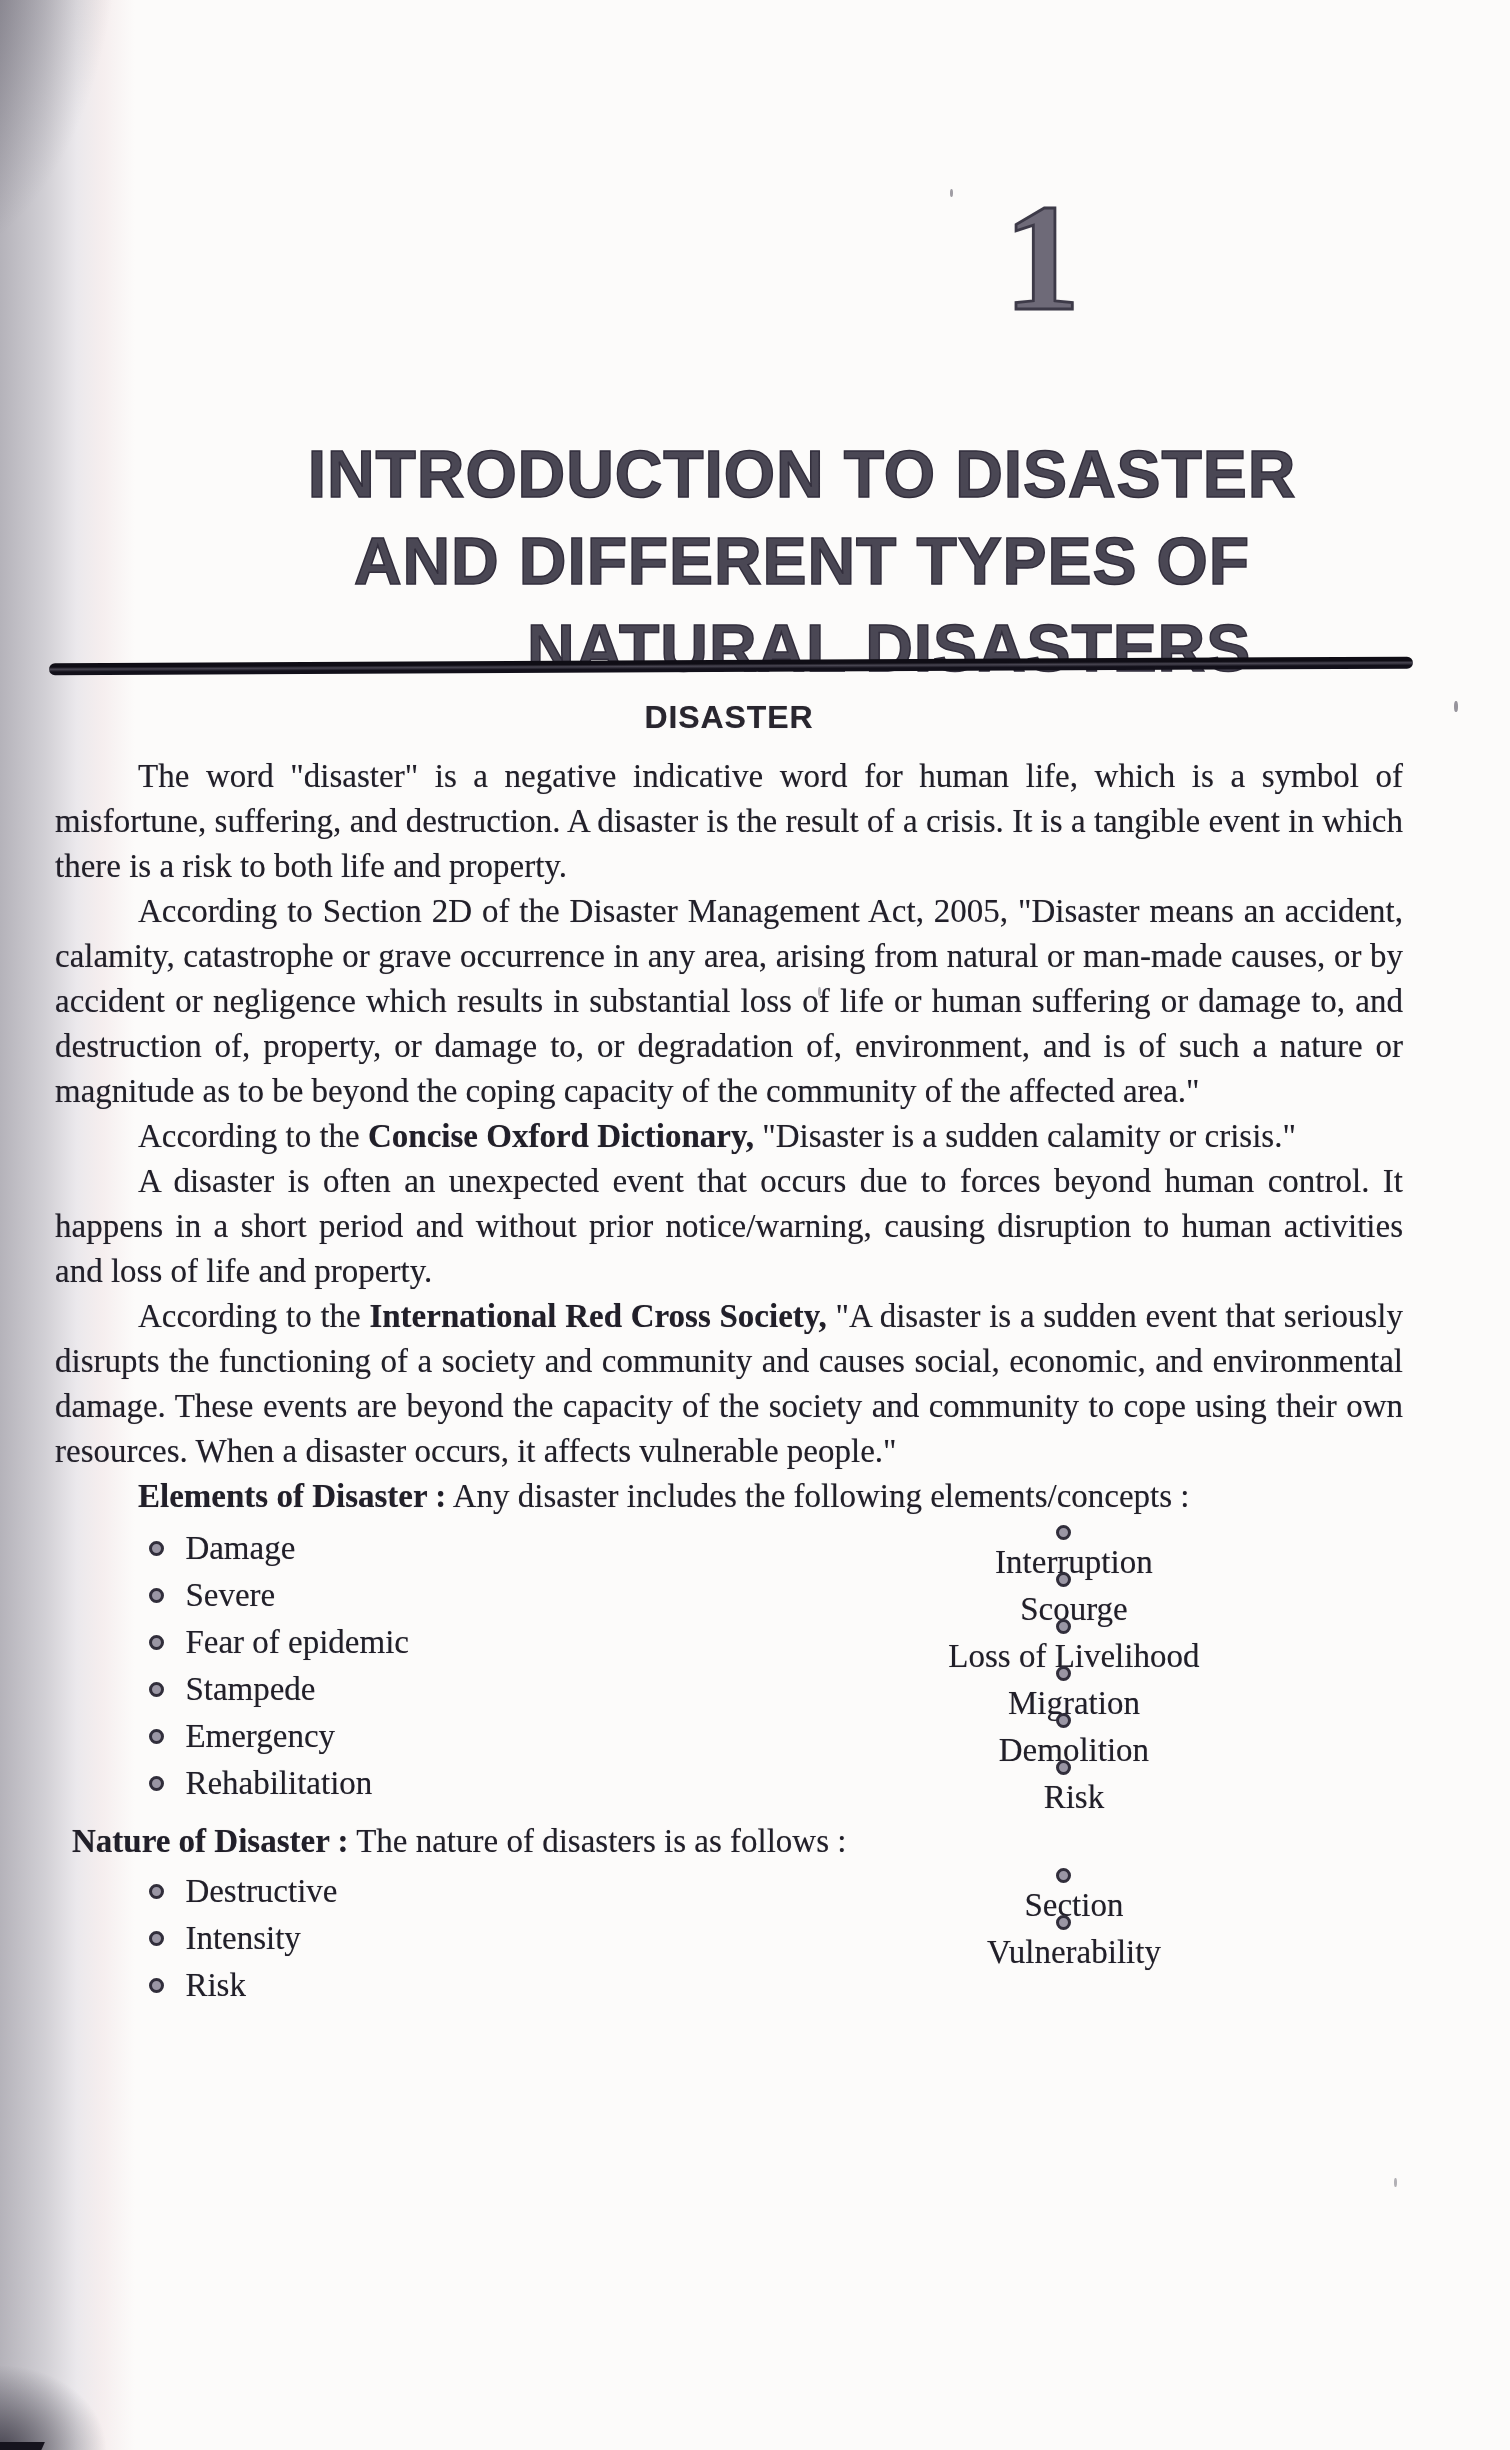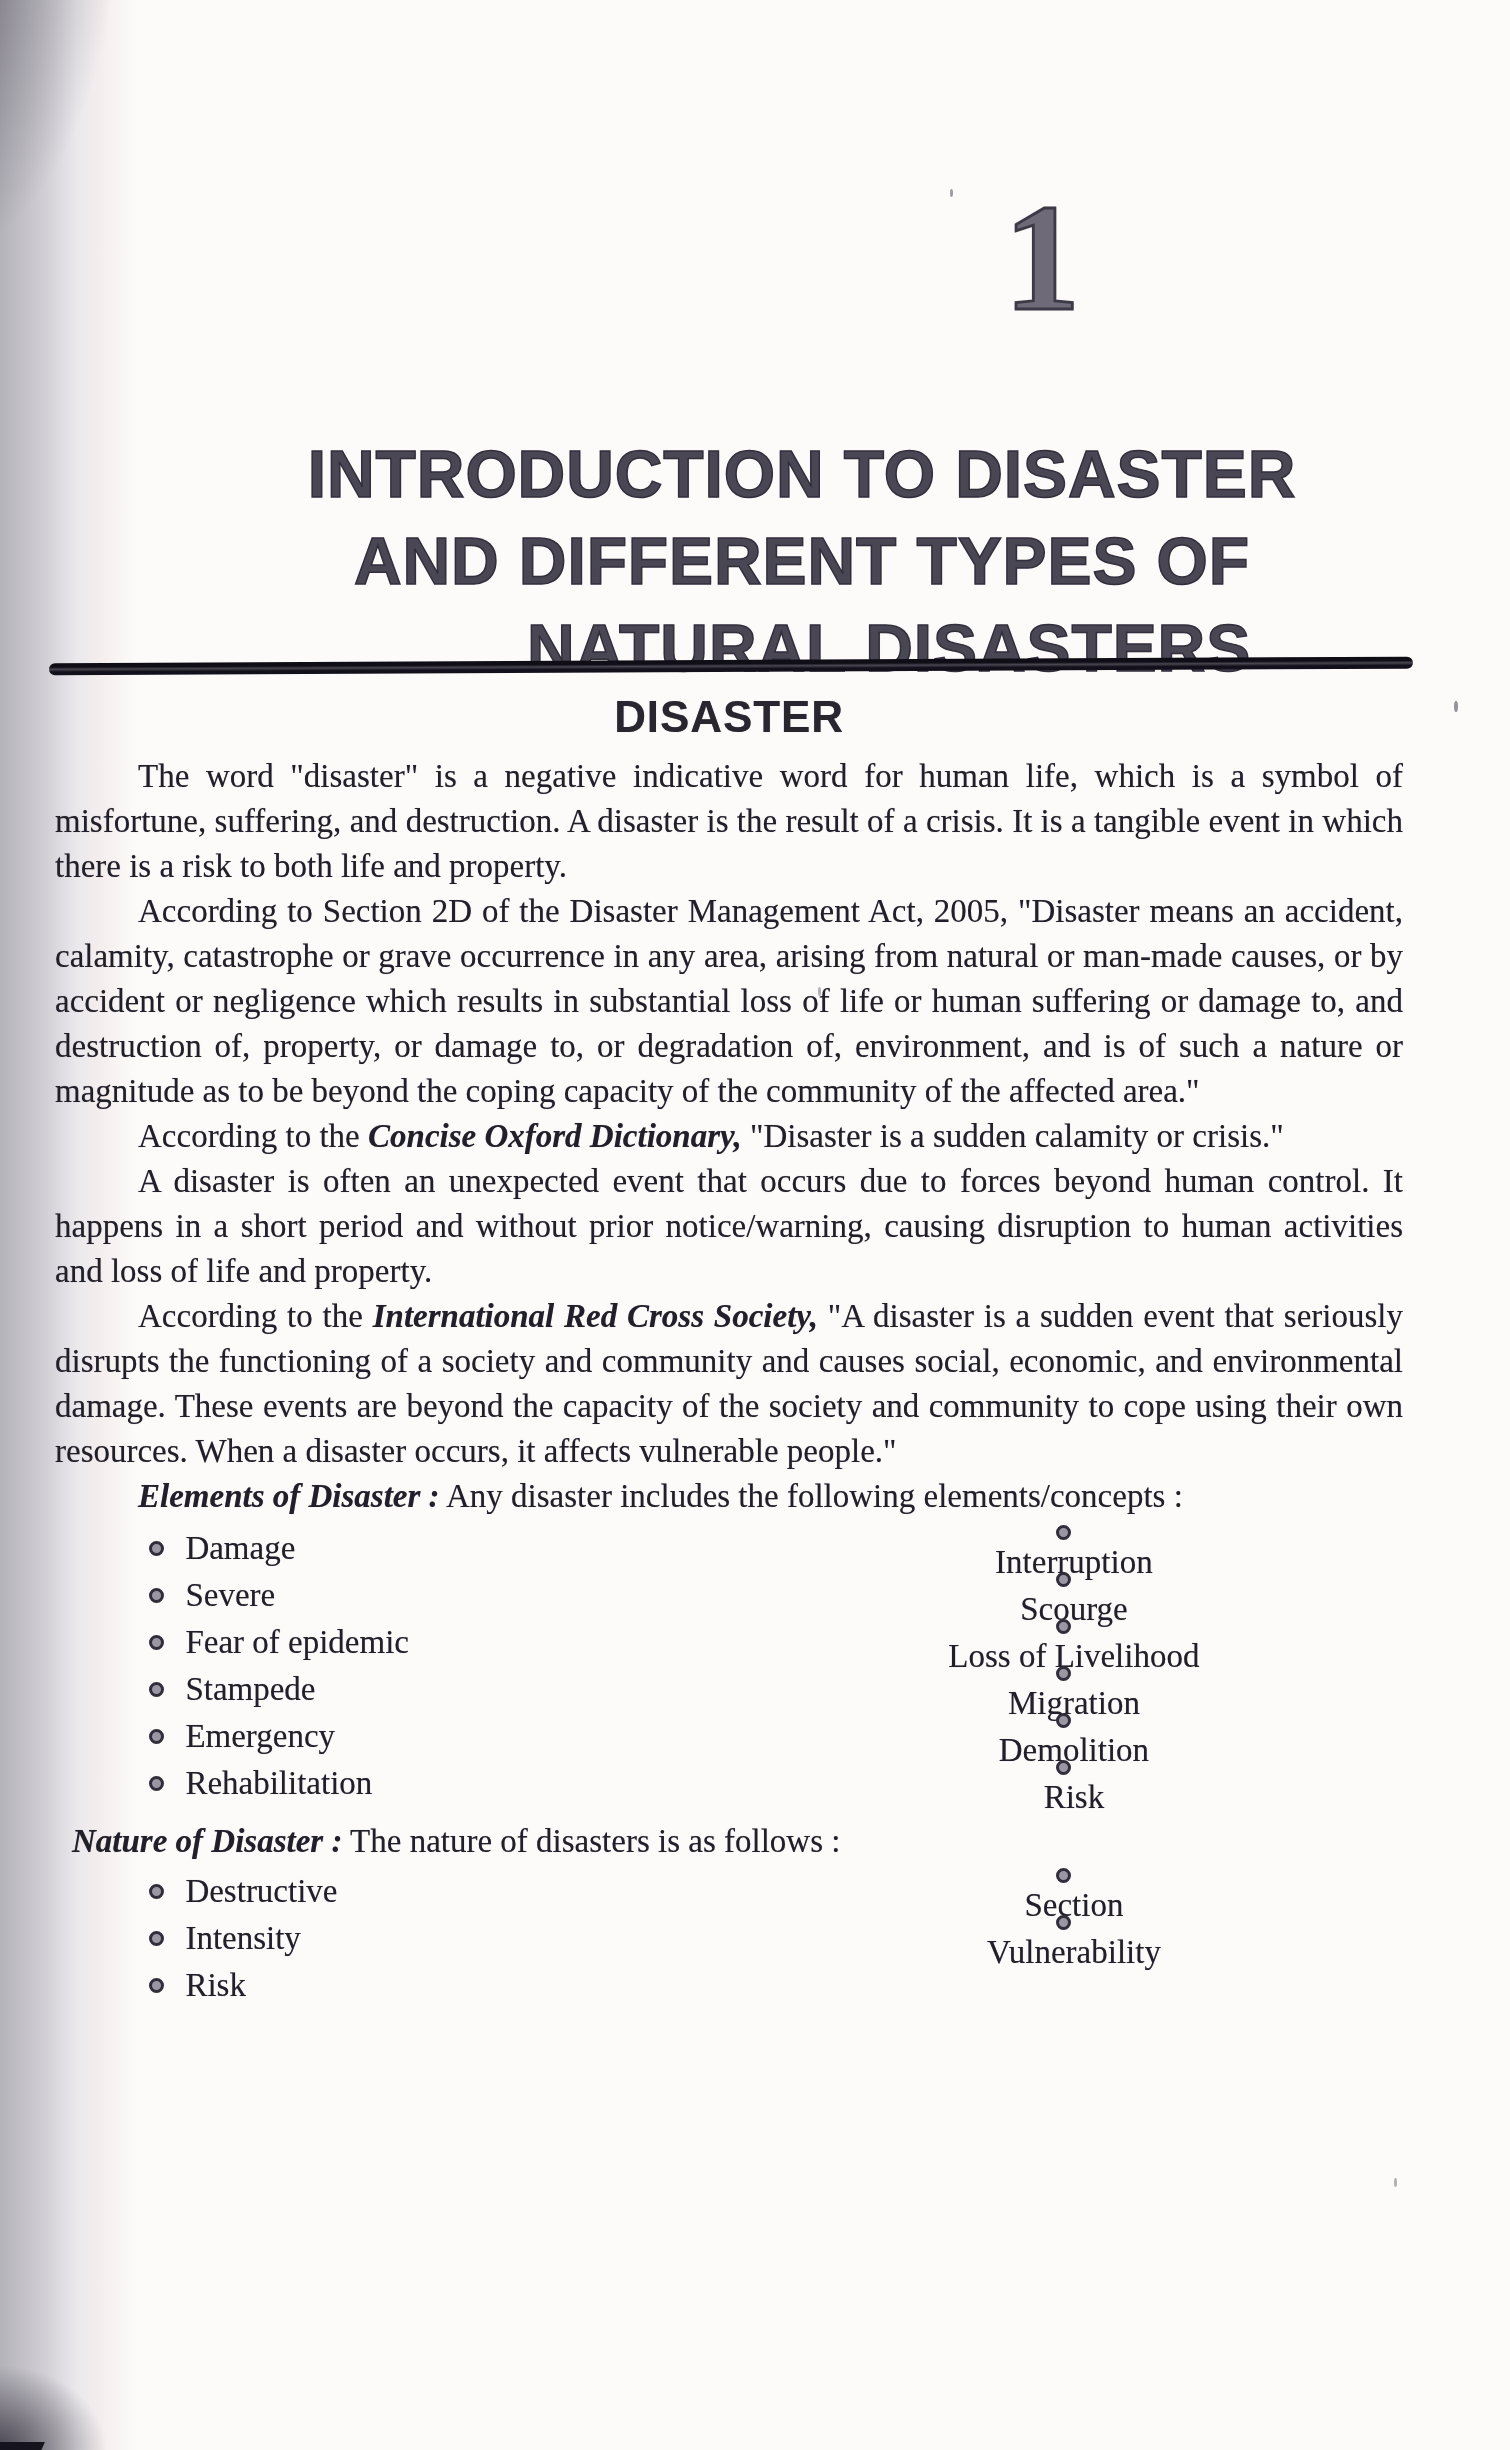--- a/index.html
+++ b/index.html
@@ -22,23 +22,23 @@
     color:#4a4754;letter-spacing:0.9px;-webkit-text-stroke:1.5px #322e3c;
     text-shadow:0 0 0.9px rgba(40,37,48,0.55);margin-top:42px;}
   .t3{position:relative;left:87px;}
   .rule{position:absolute;top:660px;left:49px;width:1364px;height:12.3px;border-radius:6.6px;
     background:linear-gradient(to bottom,#0f0d15 0%,#0f0d15 32%,#494652 50%,#12101a 72%,#12101a 100%);
     transform:rotate(-0.28deg);}
   .content{position:absolute;top:692px;left:55px;width:1348px;color:#211f29;
     font-size:33px;line-height:45px;text-align:justify;
     text-shadow:0 0 0.7px rgba(28,26,36,0.45);}
   .heading{margin:0 0 12.3px 0;text-align:center;font-family:"Liberation Sans",sans-serif;
-    font-weight:bold;font-size:44px;line-height:50px;letter-spacing:0.9px;color:#29262f;}
+    font-weight:bold;font-size:32px;line-height:50px;letter-spacing:0.9px;color:#29262f;}
   .par{margin:0;text-indent:83px;}
-  .bold{font-weight:bold;font-style:italic;}
+  .bold{font-weight:bold;}
   .cols{display:flex;margin-top:5.7px;}
   .colL{width:687px;}
   .colR{flex:1;}
   .li{display:flex;align-items:center;height:47px;}
   .colL .li{padding-left:94px;align-items:center;}
   .colR .li{padding-left:2.8px;flex-direction:column;}
   .blt{flex:0 0 auto;width:9.4px;height:9.4px;border-radius:50%;border:3.8px solid #312e3b;
     background:#9a96a4;margin-right:21px;}
   .nature-line{text-indent:17px;margin-top:12px;}
   .nature-cols{margin-top:3.8px;}

